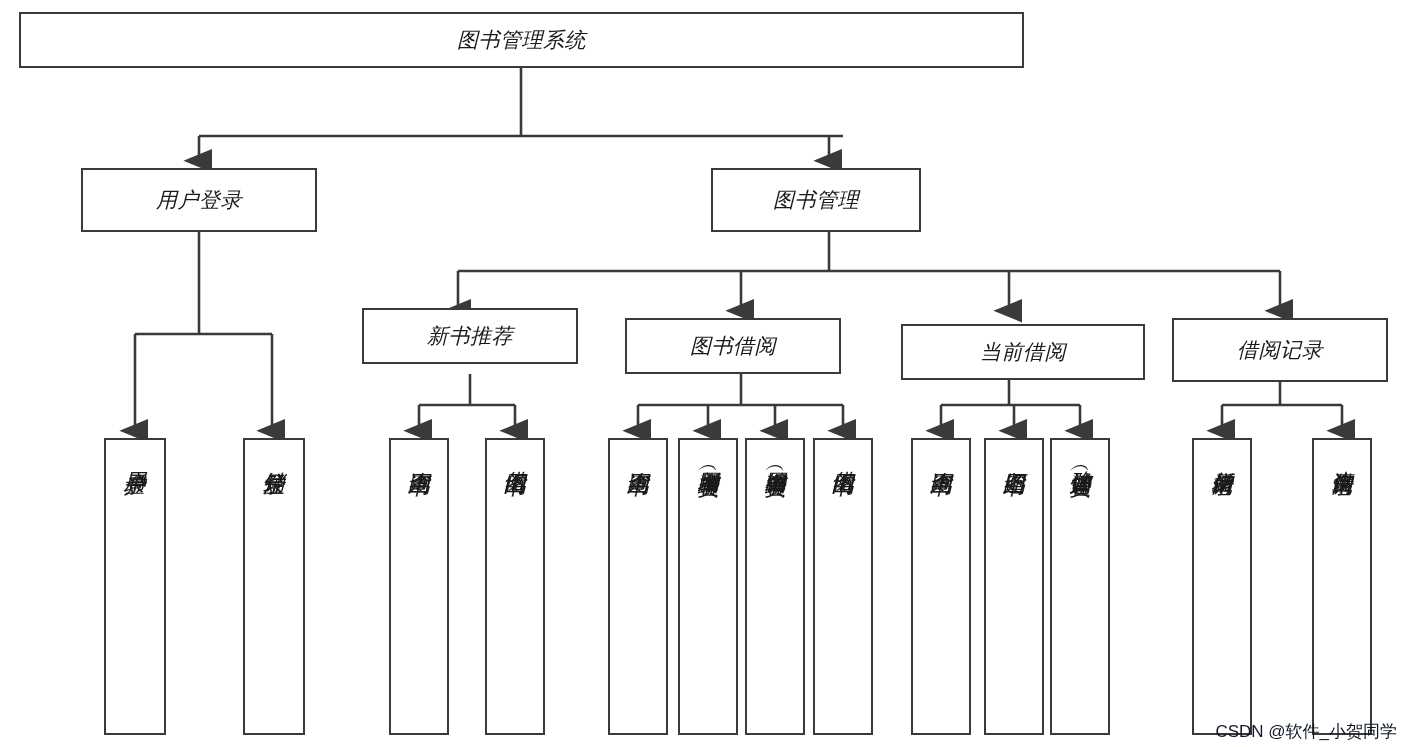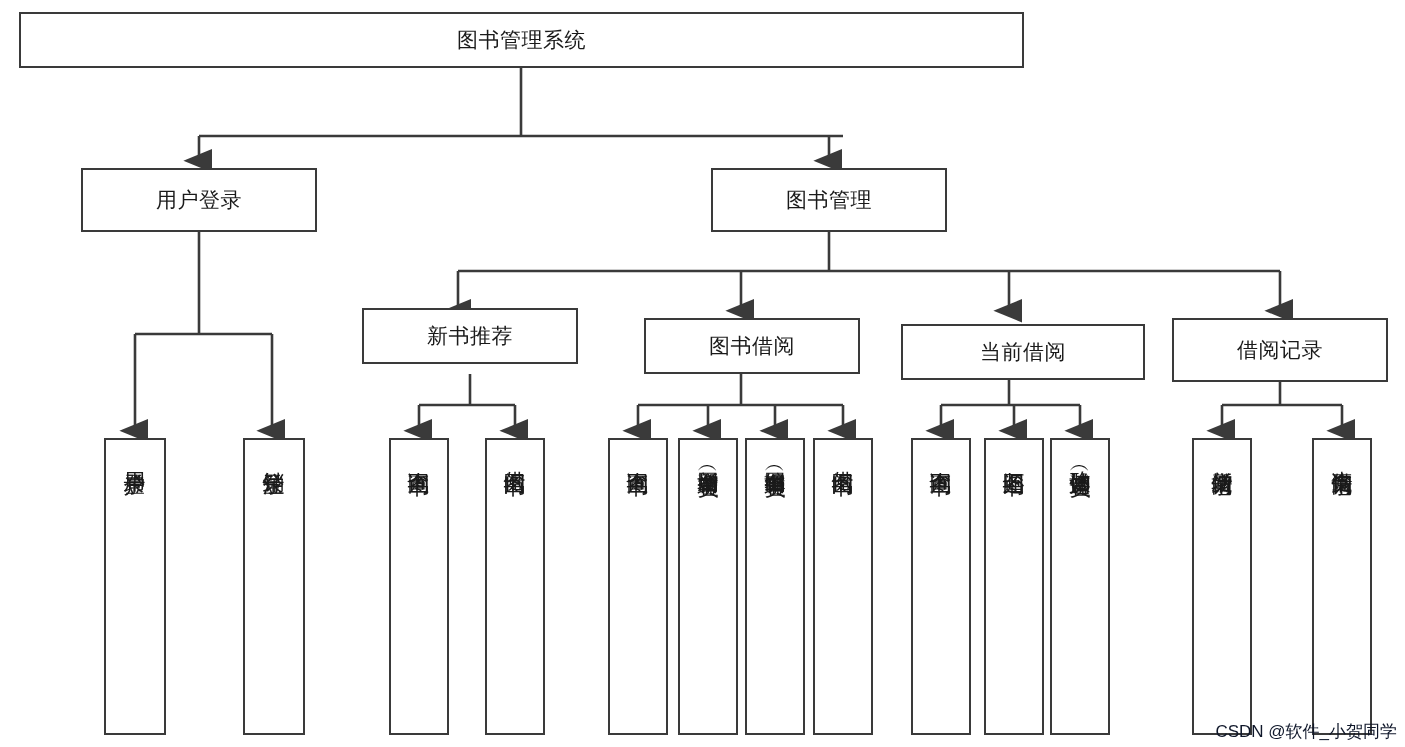--- a/index.html
+++ b/index.html
@@ -29,20 +29,21 @@
   .node {
     position: absolute;
     box-sizing: border-box;
     background: #ffffff;
     border: 2px solid #3a3a3a;
     display: flex;
     align-items: center;
     justify-content: center;
     color: #1a1a1a;
     z-index: 2;
+    font-style: italic;
   }
   .node .label {
     display: block;
     text-align: center;
     line-height: 1.18;
     letter-spacing: 0.5px;
   }
   .node.horizontal .label {
     font-size: 21px;
     white-space: nowrap;
@@ -129,28 +130,28 @@
     </g>
   </svg>
 
   <div class="node horizontal" style="left:19px; top:12px; width:1005px; height:56px;">
     <span class="label">图书管理系统</span>
   </div>
 
   <div class="node horizontal" style="left:81px; top:168px; width:236px; height:64px;">
     <span class="label">用户登录</span>
   </div>
-  <div class="node horizontal" style="left:711px; top:168px; width:236px; height:64px;">
+  <div class="node horizontal" style="left:711px; top:168px; width:210px; height:64px;">
     <span class="label">图书管理</span>
   </div>
 
   <div class="node horizontal" style="left:362px; top:308px; width:216px; height:56px;">
     <span class="label">新书推荐</span>
   </div>
-  <div class="node horizontal" style="left:644px; top:318px; width:216px; height:56px;">
+  <div class="node horizontal" style="left:625px; top:318px; width:216px; height:56px;">
     <span class="label">图书借阅</span>
   </div>
   <div class="node horizontal" style="left:901px; top:324px; width:244px; height:56px;">
     <span class="label">当前借阅</span>
   </div>
   <div class="node horizontal" style="left:1172px; top:318px; width:216px; height:64px;">
     <span class="label">借阅记录</span>
   </div>
 
   <div class="node vertical" style="left:104px; top:438px; width:62px; height:297px;">

